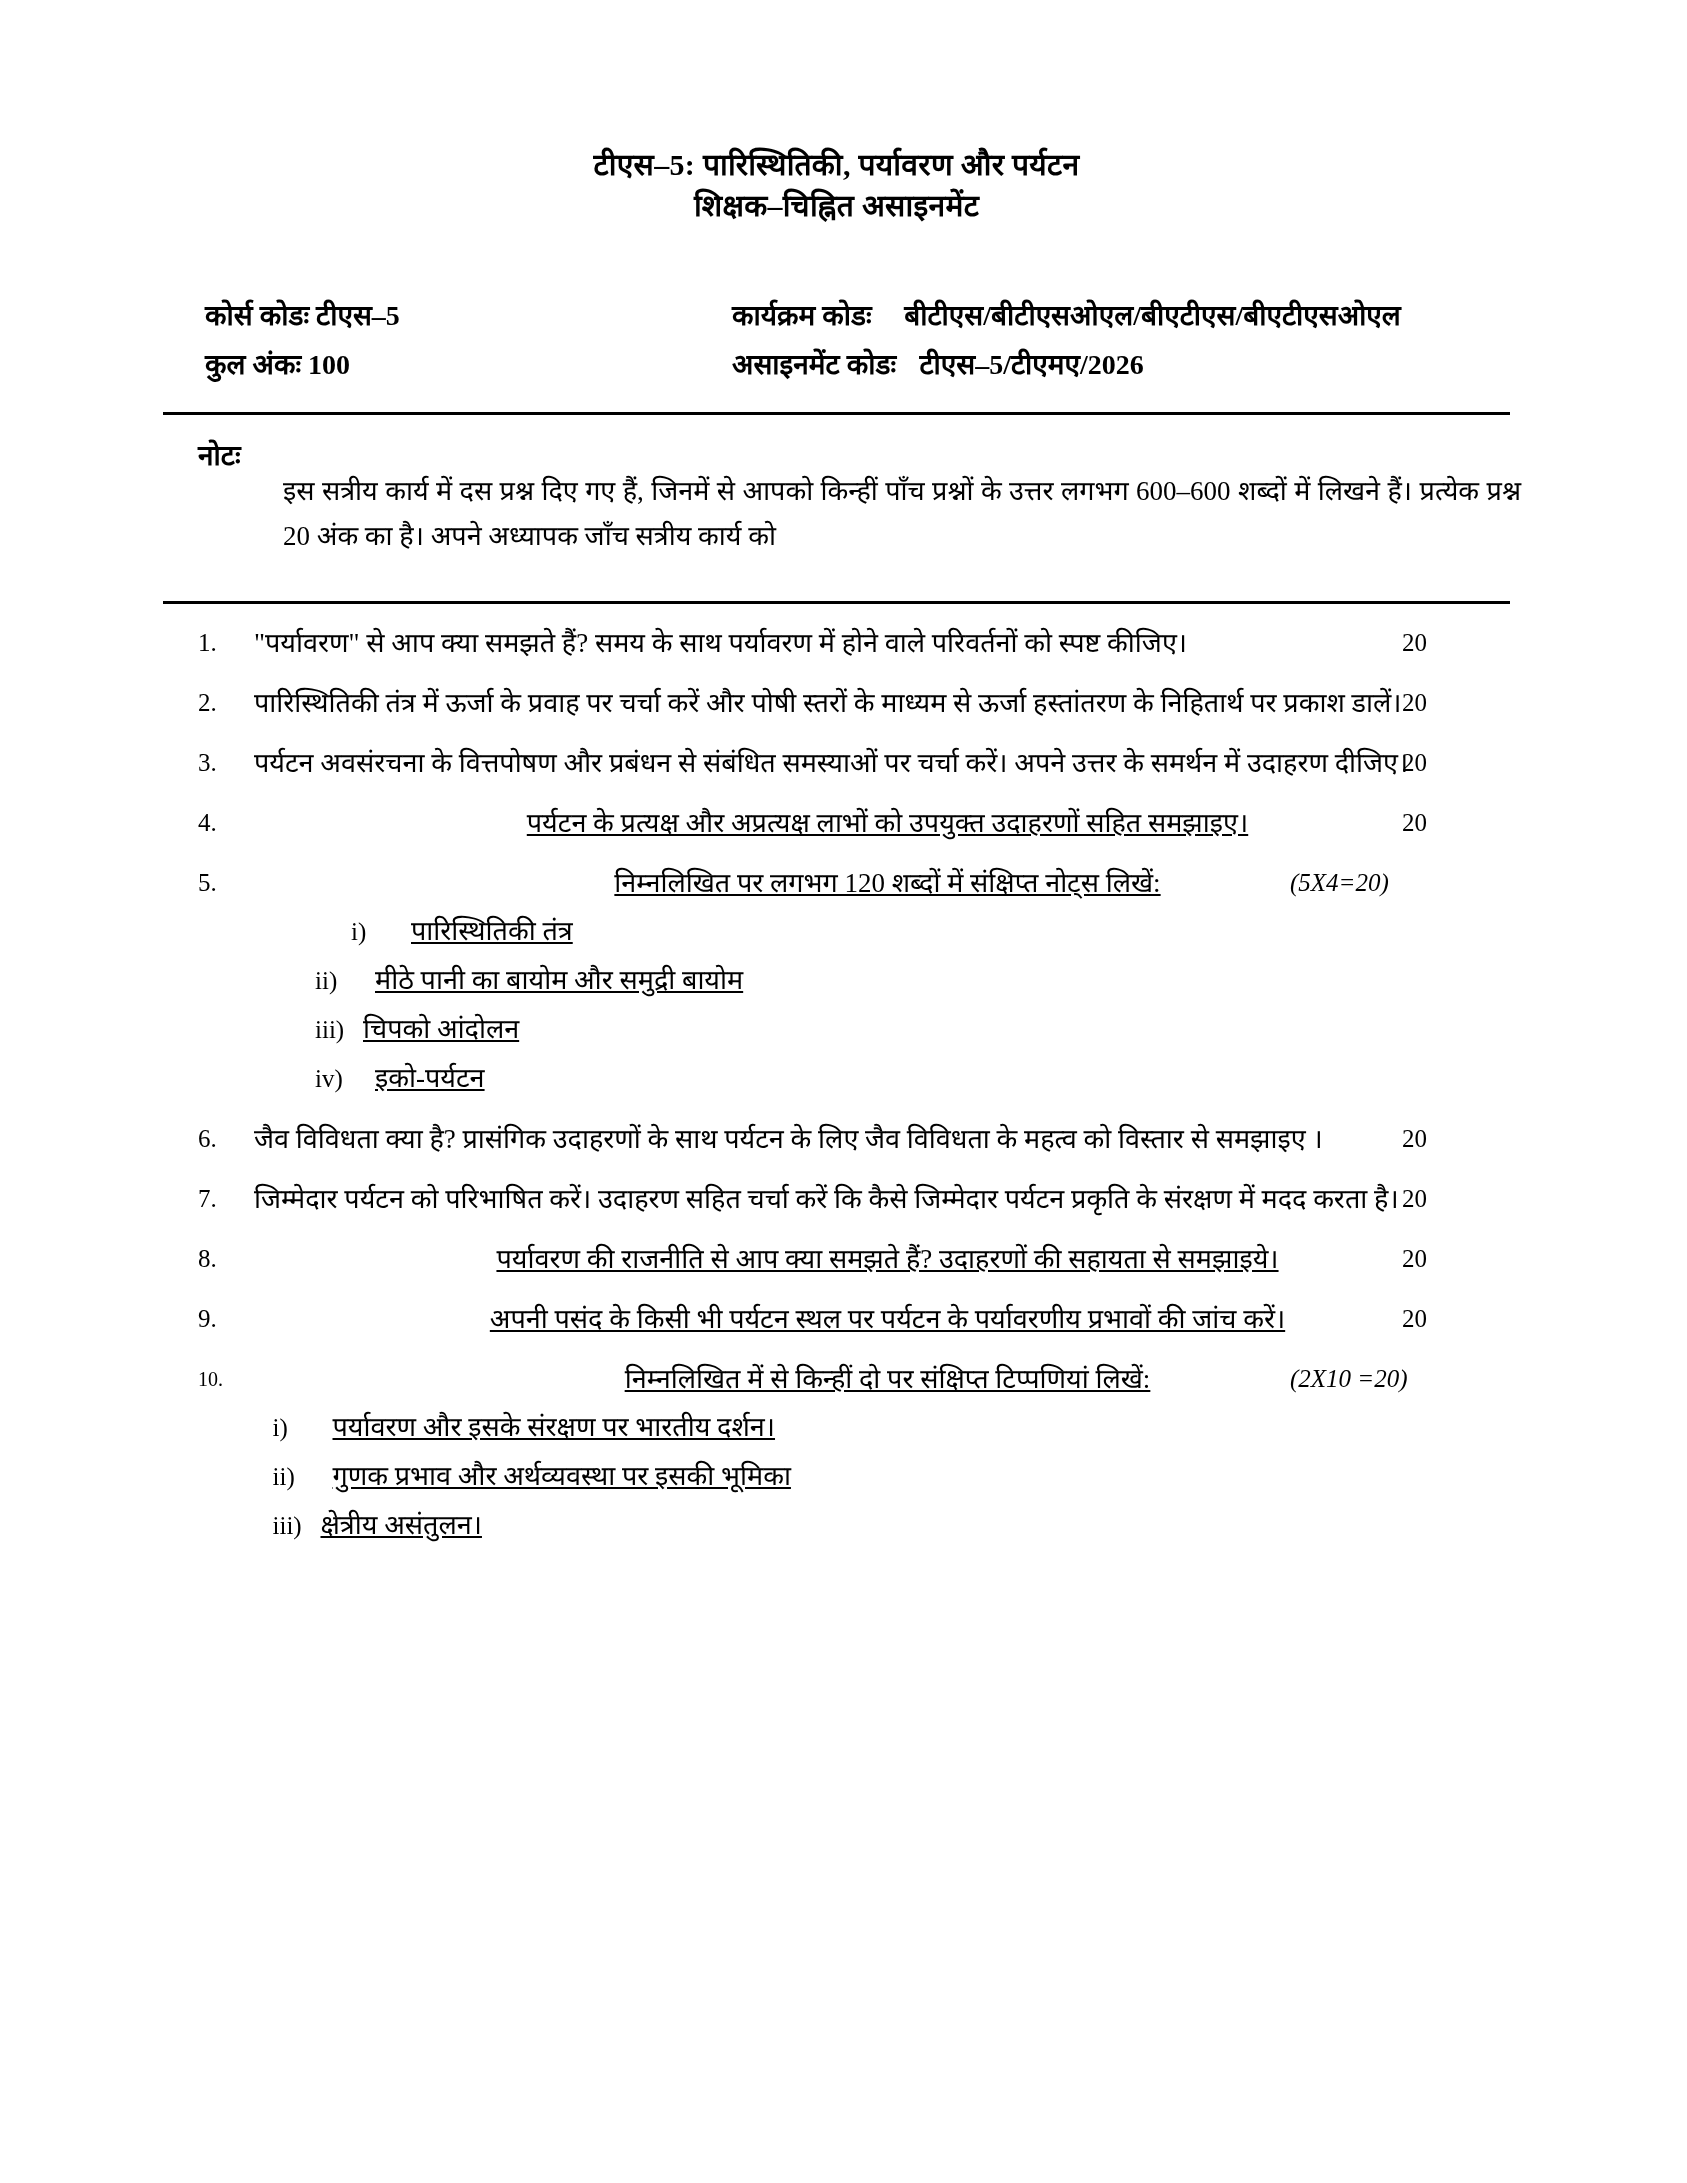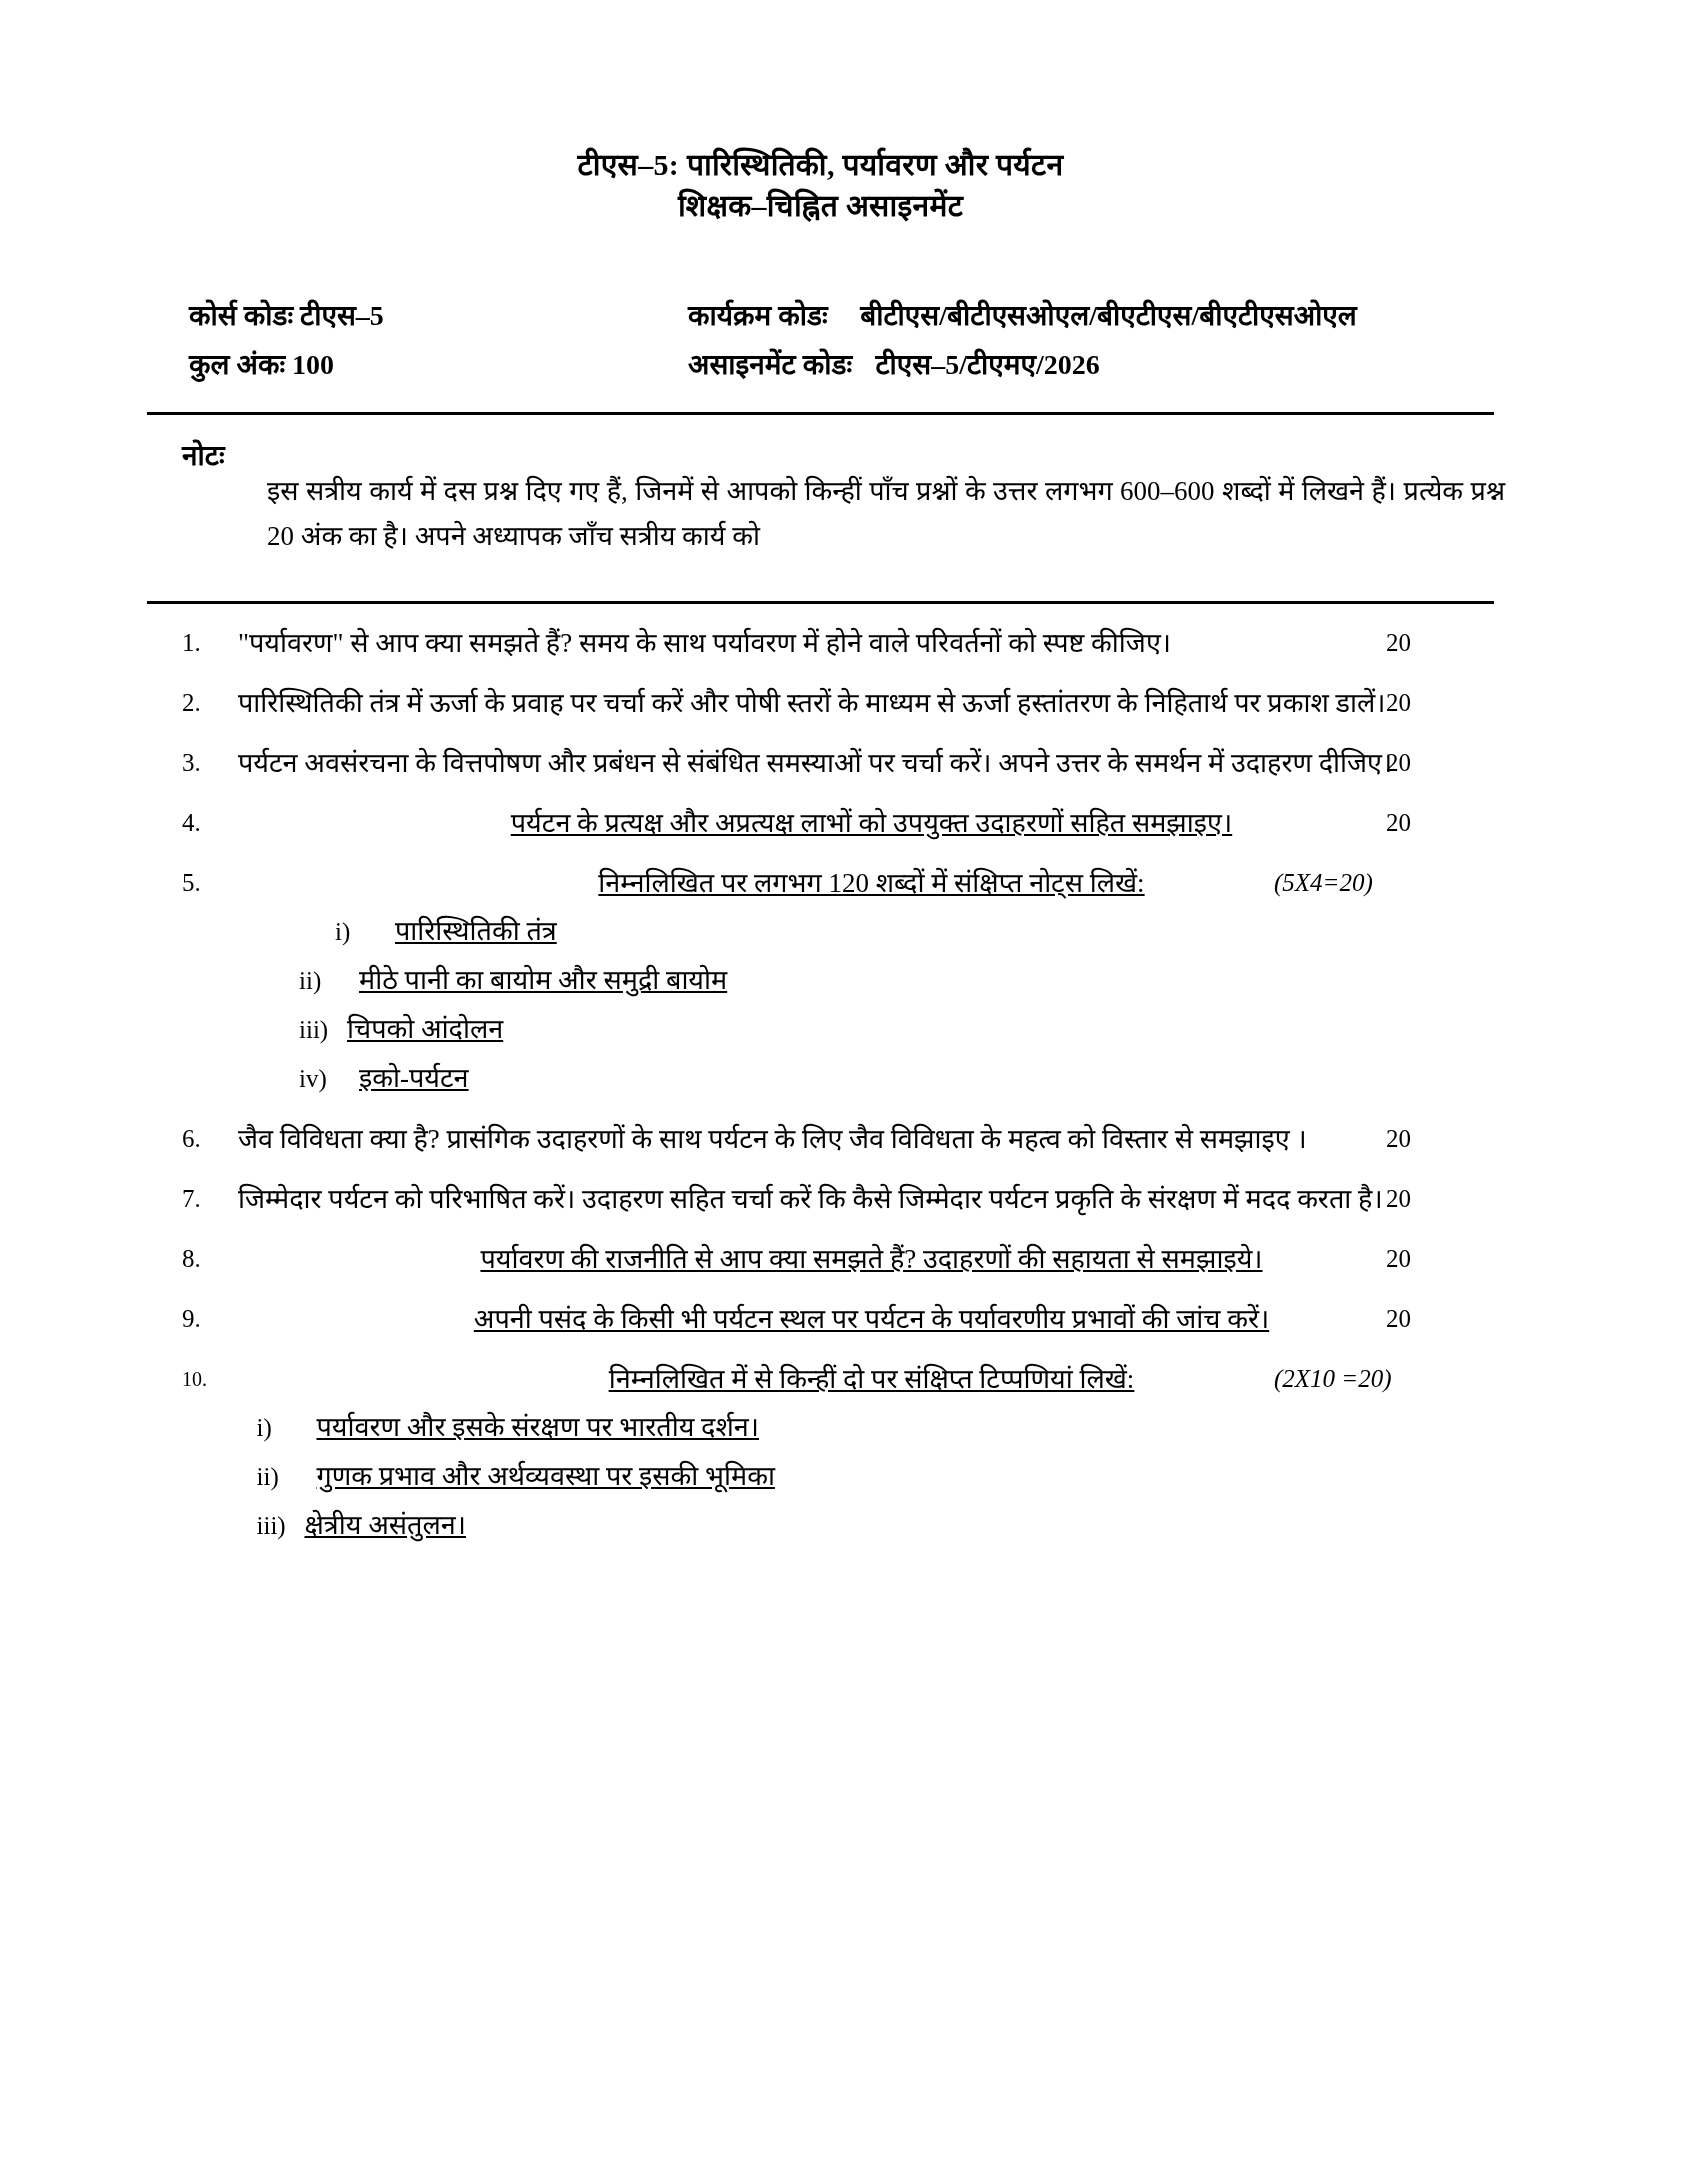--- a/index.html
+++ b/index.html
@@ -11,21 +11,21 @@
     width: 1687px;
     height: 2183px;
     font-family: "Liberation Serif", "DejaVu Serif", serif;
     color: #000000;
     position: relative;
     overflow: hidden;
   }
 
   .page {
     position: absolute;
-    left: 0; top: 0;
+    left: 16px; top: 0;
     width: 1565px;
     height: 2183px;
     box-sizing: border-box;
     padding: 12px;
   }
 
   
   .title-block {
     position: absolute;
     left: 147px;
@@ -46,20 +46,21 @@
     left: 189px;
     top: 291px;
     width: 1317px;
     font-size: 28px;
     font-weight: 700;
     line-height: 49px;
   }
   .meta-row {
     display: flex;
     align-items: baseline;
+    gap: 28px;
   }
   .meta-left  { width: 463px; flex: 0 0 463px; }
   .meta-right { flex: 1 1 auto; margin-left: 36px; }
   .meta-right .gap { display: inline-block; width: 9.3px; }
 
   
   .rule {
     position: absolute;
     left: 147px;
     width: 1347px;

